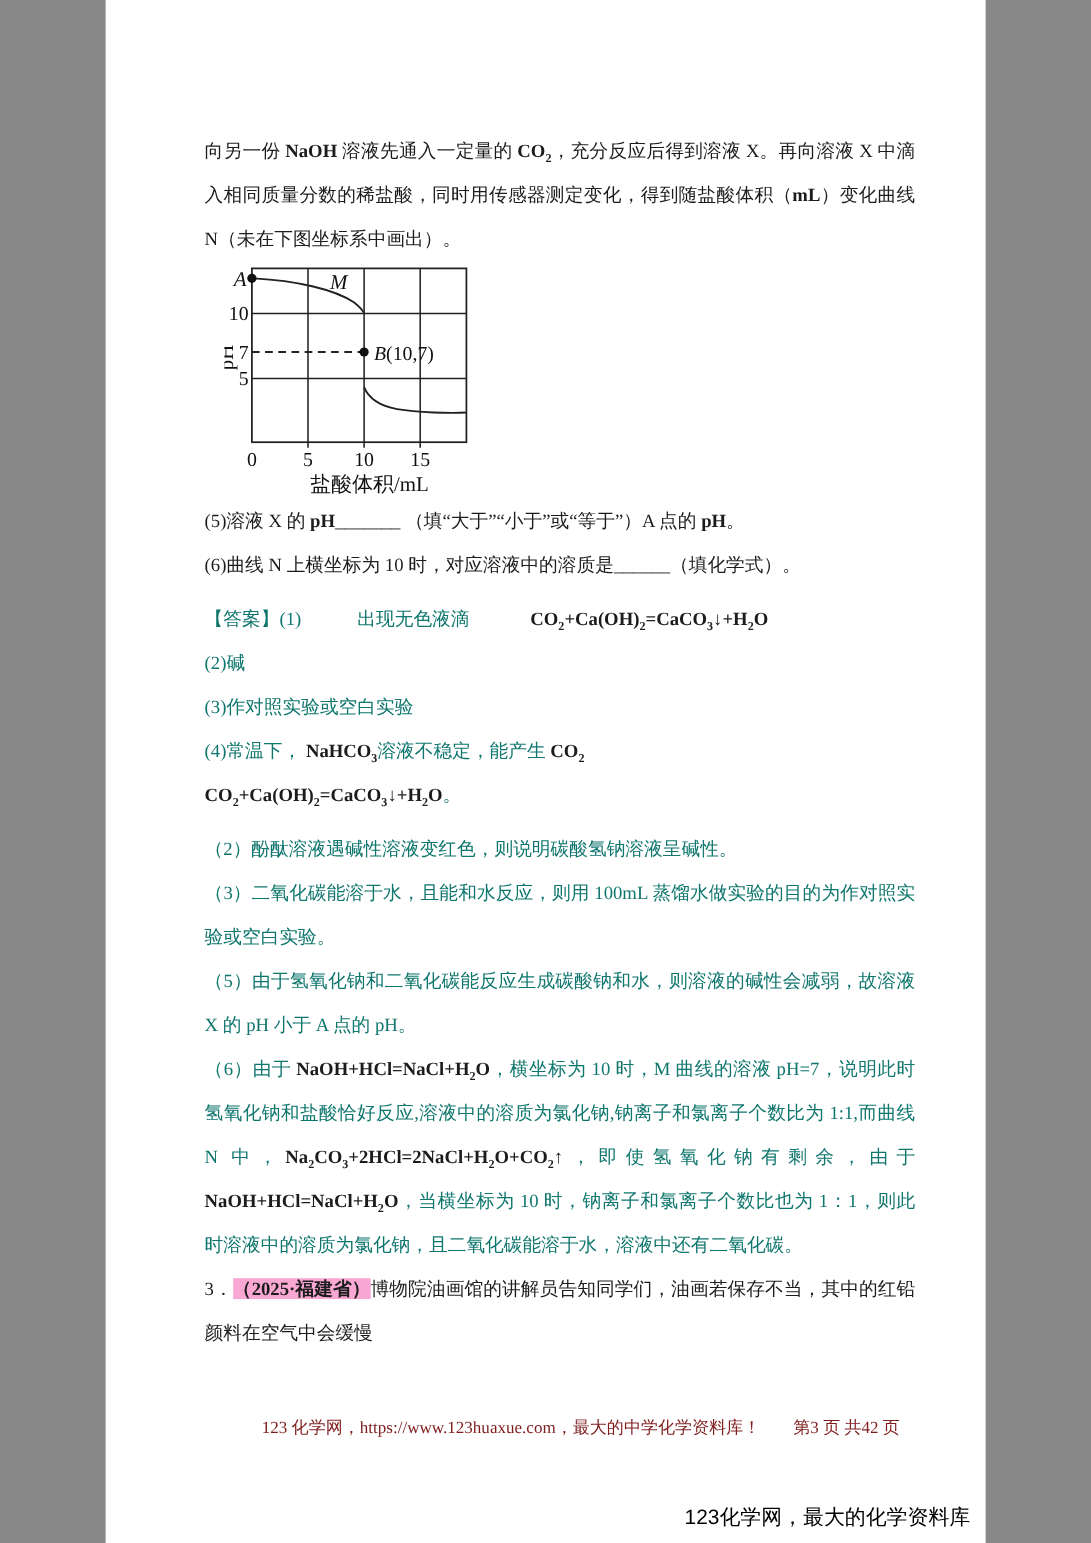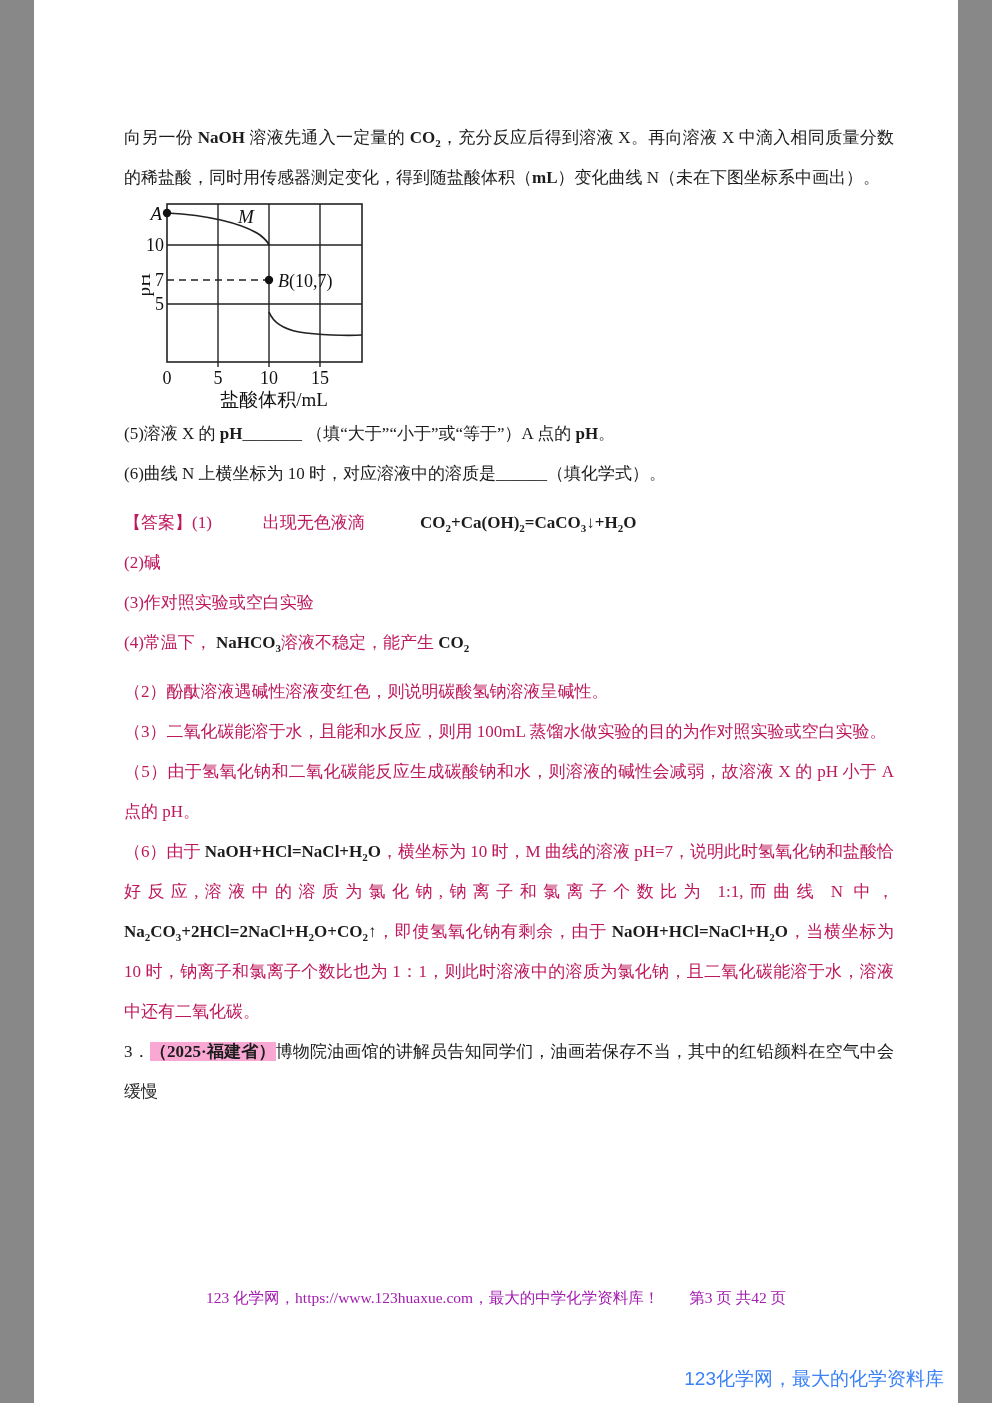--- a/index.html
+++ b/index.html
@@ -1,47 +1,47 @@
 <!DOCTYPE html>
 <html><head>
 <meta charset="utf-8">
 <style>
   html,body{margin:0;padding:0;background:#888;}
   .page{
     position:relative;
-    width:924px;height:1403px;
+    width:800px;height:1403px;
     margin:0 auto;
     background:#ffffff;
     font-family:"Liberation Serif","DejaVu Serif",serif;
     color:#1c1c1c;
     overflow:hidden;
   }
   .content{
     position:absolute;
     left:90px;right:64px;top:118px;
   }
   p.ln{margin:0;line-height:40px;font-size:17px;text-align:justify;}
   p.sp{margin-top:9px;}
   .b{font-weight:700;}
-  .red{color:#be185d;}
+  .red{color:#0f766e;}
   .hl{background:#f9a8d4;}
   sub{font-size:11px;line-height:0;}
   .chart-wrap{
     margin:2px 0 2px 18px;
     width:252px;height:212px;
   }
   .chart-wrap svg{display:block;}
   .footer{
     position:absolute;left:0;top:1288px;width:100%;
-    text-align:center;font-size:15.5px;color:#a21caf;
+    text-align:center;font-size:15.5px;color:#7f1d1d;padding-left:32px;
   }
   .footer .pgnum{margin-left:30px;}
   .watermark{
     position:absolute;right:14px;top:1366px;
-    font-size:19px;color:#3b82f6;
+    font-size:19px;color:#000000;
     font-family:"Liberation Sans","DejaVu Sans",sans-serif;
   }
 </style>
 </head>
 <body>
 
 <div class="page">
   <div class="content">
 
     <p class="ln"><span>向另一份 </span><span class="b">NaOH</span><span> 溶液先通入一定量的 </span><span class="b">CO</span><sub class="b">2</sub><span>，充分反应后得到溶液 X。再向溶液 X 中滴入相同质量分数的稀盐酸，同时用传感器测定变化，得到随盐酸体积（</span><span class="b">mL</span><span>）变化曲线 N（未在下图坐标系中画出）。</span></p>
@@ -91,20 +91,21 @@
     </div>
 
     <p class="ln"><span>(5)溶液 X 的 </span><span class="b">pH</span><span>_______ （填“大于”“小于”或“等于”）A 点的 </span><span class="b">pH</span><span>。</span></p>
     <p class="ln"><span>(6)曲线 N 上横坐标为 10 时，对应溶液中的溶质是______（填化学式）。</span></p>
 
     <p class="ln sp"><span class="red">【答案】</span><span class="red">(1)</span><span>　　　</span><span class="red">出现无色液滴</span><span>　　　 </span><span class="b">CO</span><sub class="b">2</sub><span class="b">+Ca(OH)</span><sub class="b">2</sub><span class="b">=CaCO</span><sub class="b">3</sub><span class="b">↓+H</span><sub class="b">2</sub><span class="b">O</span></p>
     <p class="ln"><span class="red">(2)碱</span></p>
     <p class="ln"><span class="red">(3)作对照实验或空白实验</span></p>
     <p class="ln"><span class="red">(4)常温下， </span><span class="b">NaHCO</span><sub class="b">3</sub><span class="red">溶液不稳定，能产生 </span><span class="b">CO</span><sub class="b">2</sub></p>
 
+    <p class="ln"><span class="b">CO</span><sub class="b">2</sub><span class="b">+Ca(OH)</span><sub class="b">2</sub><span class="b">=CaCO</span><sub class="b">3</sub><span class="b">↓+H</span><sub class="b">2</sub><span class="b">O</span><span class="red">。</span></p>
     <p class="ln sp"><span class="red">（2）酚酞溶液遇碱性溶液变红色，则说明碳酸氢钠溶液呈碱性。</span></p>
     <p class="ln"><span class="red">（3）二氧化碳能溶于水，且能和水反应，则用 100mL 蒸馏水做实验的目的为作对照实验或空白实验。</span></p>
     <p class="ln"><span class="red">（5）由于氢氧化钠和二氧化碳能反应生成碳酸钠和水，则溶液的碱性会减弱，故溶液 X 的 pH 小于 A 点的 pH。</span></p>
     <p class="ln"><span class="red">（6）由于 </span><span class="b">NaOH+HCl=NaCl+H</span><sub class="b">2</sub><span class="b">O</span><span class="red">，横坐标为 10 时，M 曲线的溶液 pH=7，说明此时氢氧化钠和盐酸恰好反应,溶液中的溶质为氯化钠,钠离子和氯离子个数比为 1:1,而曲线 N 中，</span><span class="b">Na</span><sub class="b">2</sub><span class="b">CO</span><sub class="b">3</sub><span class="b">+2HCl=2NaCl+H</span><sub class="b">2</sub><span class="b">O+CO</span><sub class="b">2</sub><span class="b">↑</span><span class="red">，即使氢氧化钠有剩余，由于 </span><span class="b">NaOH+HCl=NaCl+H</span><sub class="b">2</sub><span class="b">O</span><span class="red">，当横坐标为 10 时，钠离子和氯离子个数比也为 1：1，则此时溶液中的溶质为氯化钠，且二氧化碳能溶于水，溶液中还有二氧化碳。</span></p>
 
     <p class="ln"><span>3．</span><span class="b hl">（2025·福建省）</span><span>博物院油画馆的讲解员告知同学们，油画若保存不当，其中的红铅颜料在空气中会缓慢</span></p>
   </div>
 
   <div class="footer">
     <span>123 化学网，https://www.123huaxue.com，最大的中学化学资料库！</span><span class="pgnum">第3 页 共42 页</span>

